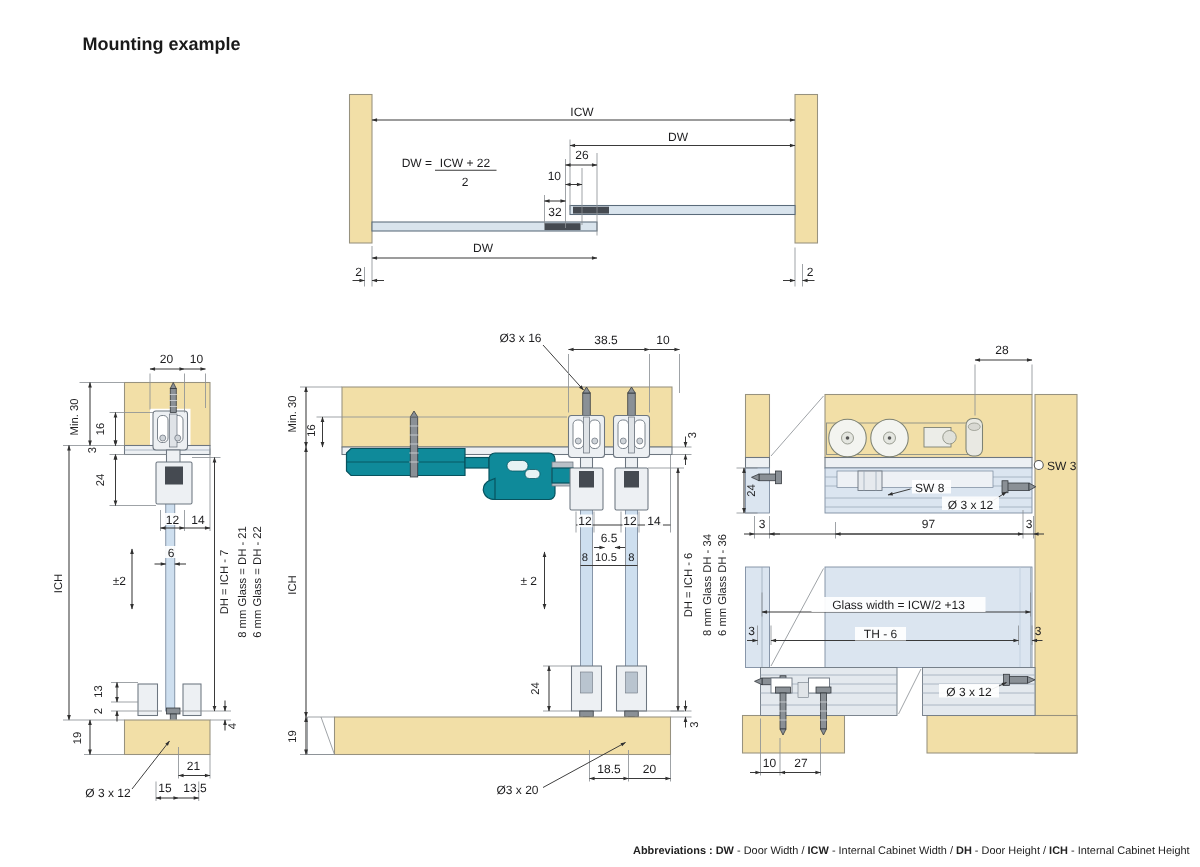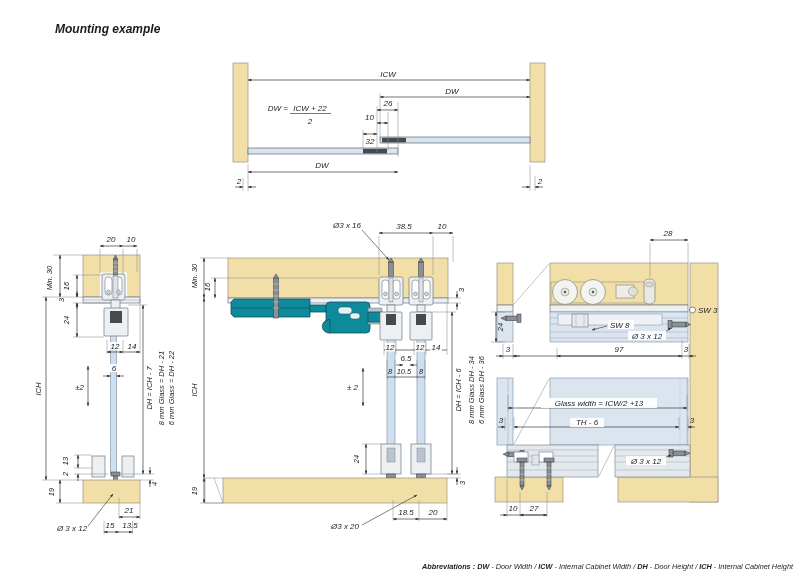--- a/index.html
+++ b/index.html
@@ -1,17 +1,17 @@
 <!DOCTYPE html>
 <html><head>
 <meta charset="utf-8">
 <style>
   html,body{margin:0;padding:0;background:#fff;}
   #stage{position:relative;width:800px;height:578px;background:#ffffff;overflow:hidden;
-         font-family:"Liberation Sans",sans-serif;font-style:italic;}
+         font-family:"Liberation Sans",sans-serif;}
   svg{display:block}
   .dim{stroke:#3a3a3a;stroke-width:.7;fill:none}
   .ext{stroke:#8a8f94;stroke-width:.55;fill:none}
   .lead{stroke:#3a3a3a;stroke-width:.65;fill:none}
   .wood{fill:#F2DFA7;stroke:#97927f;stroke-width:.7}
   .glass{fill:#CEDFEF;stroke:#7d8da0;stroke-width:.6}
   .door{fill:#D9E4ED;stroke:#5a6b7a;stroke-width:.7}
   .prof{fill:#EDF0F3;stroke:#6d7680;stroke-width:.7}
   .prof2{fill:#ffffff;stroke:#6d7680;stroke-width:.6}
   .teal{fill:#0F8A9A;stroke:#07535f;stroke-width:.8}

